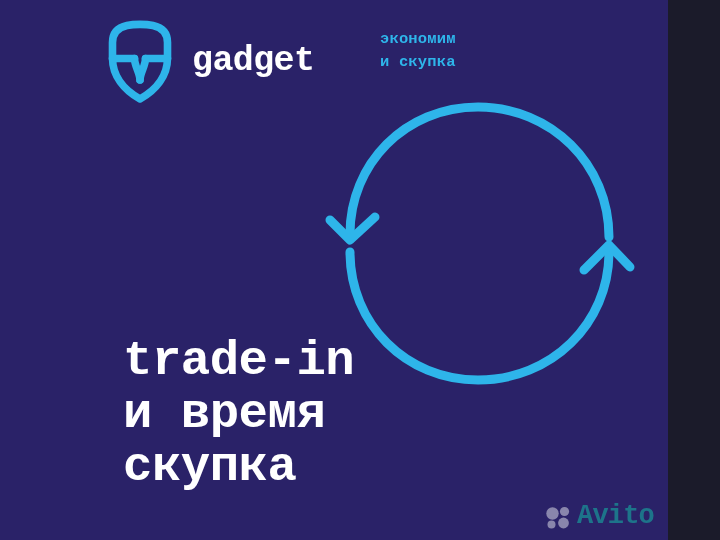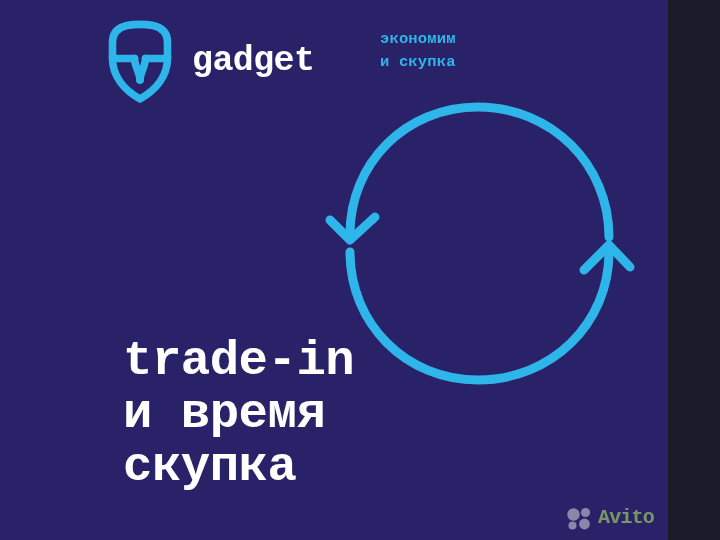--- a/index.html
+++ b/index.html
@@ -91,22 +91,22 @@
     position: absolute;
     right: 14px;
     bottom: 10px;
     display: flex;
     align-items: center;
     gap: 5px;
     opacity: 0.55;
   }
   #avito-dots { display: block; }
   #avito-word {
-    color: #bef264;
-    font-size: 20px;
+    color: #14b8a6;
+    font-size: 27px;
     font-weight: bold;
     letter-spacing: -0.8px;
     line-height: 1;
   }
 </style>
 </head>
 <body>
 
 <div id="poster">
 

